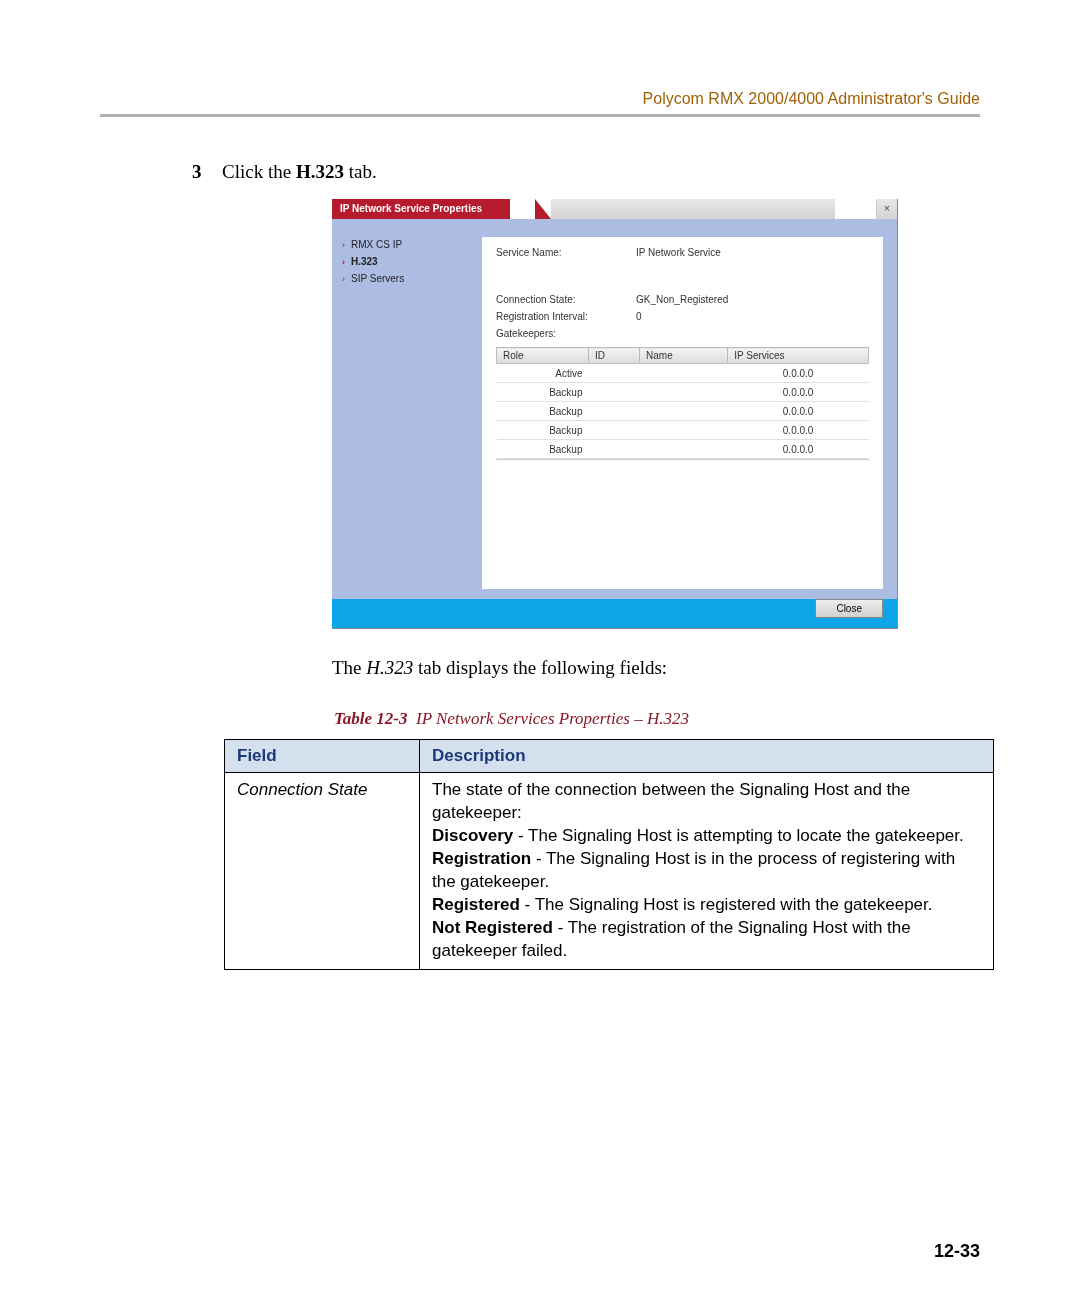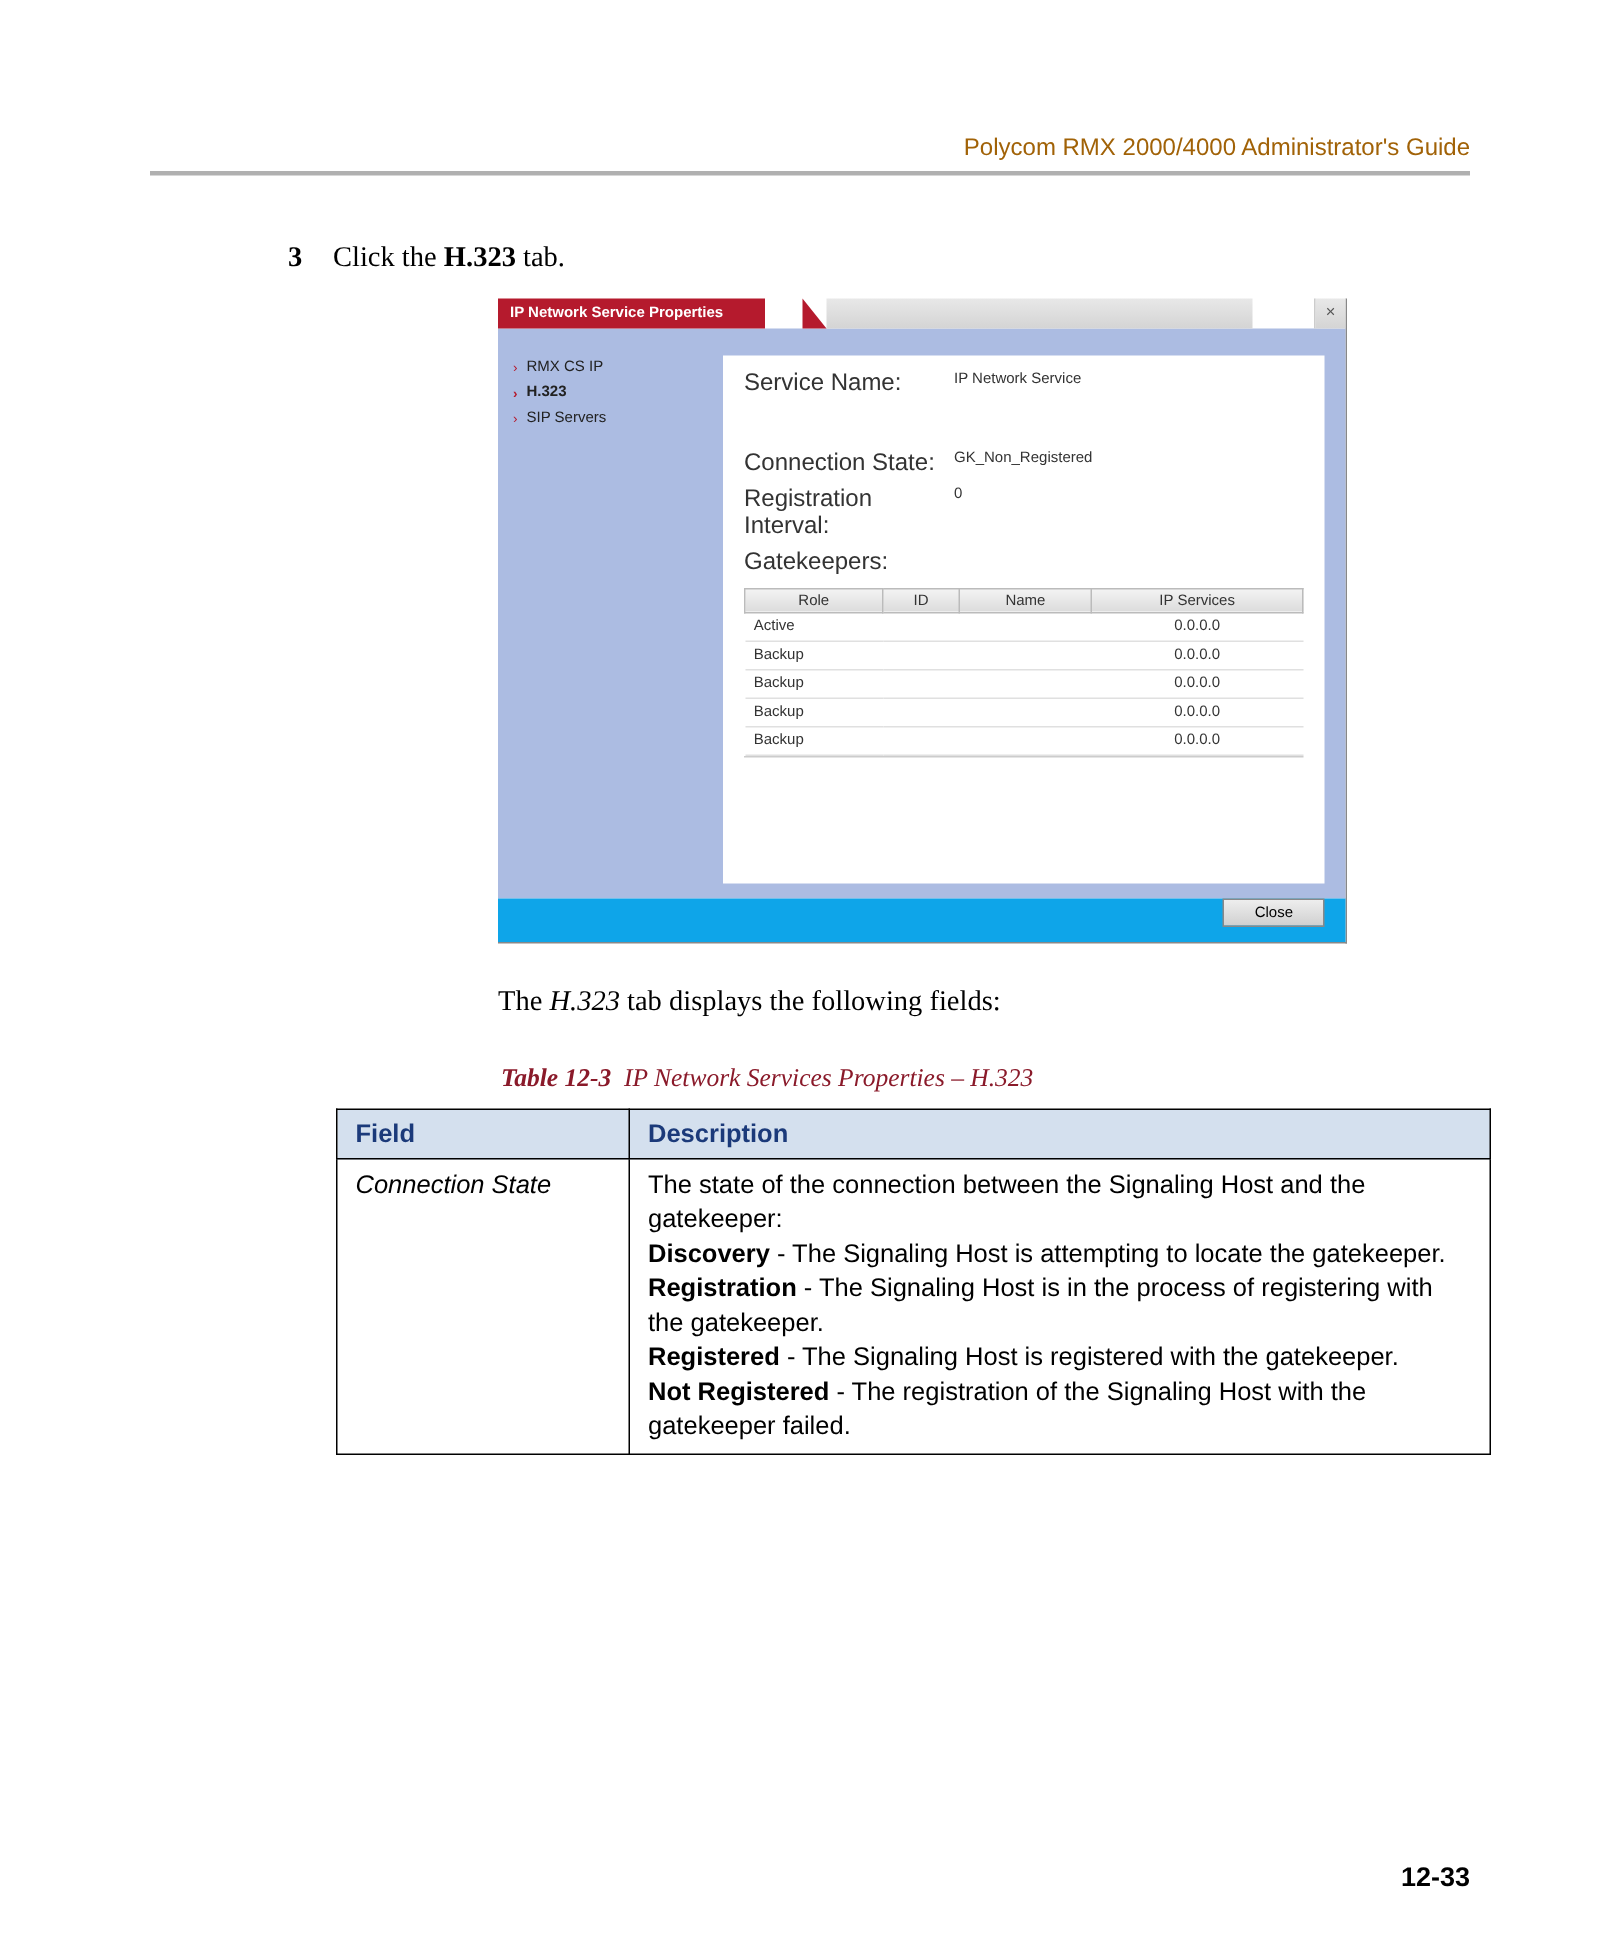--- a/index.html
+++ b/index.html
@@ -120,45 +120,46 @@
     color: #333;
     display: flex;
     flex-direction: column;
   }
   .field-row {
     display: flex;
     margin-bottom: 6px;
   }
   .field-label {
     width: 140px;
-    font-size: 16px;
+    font-size: 10px;
   }
   .field-value {
     font-size: 10px;
   }
   .separator {
     height: 30px;
   }
   .gk-table {
     width: 100%;
     border-collapse: collapse;
     font-size: 10px;
     margin-top: 2px;
   }
   .gk-table th {
     background: linear-gradient(#f4f4f4,#dcdcdc);
     border: 1px solid #bbb;
     padding: 2px 6px;
-    text-align: center;
+    text-align: left;
     font-weight: normal;
   }
   .gk-table td {
     border-bottom: 1px solid #e0e0e0;
     padding: 2px 6px;
     height: 14px;
+    text-align: right;
   }
   .gk-table tr td:first-child { width: 80px; }
   .gk-scroll {
     border-top: 1px solid #ccc;
     height: 78px;
   }
   .bottom-bar {
     padding: 0 14px 10px 0;
     display: flex;
     justify-content: flex-end;

